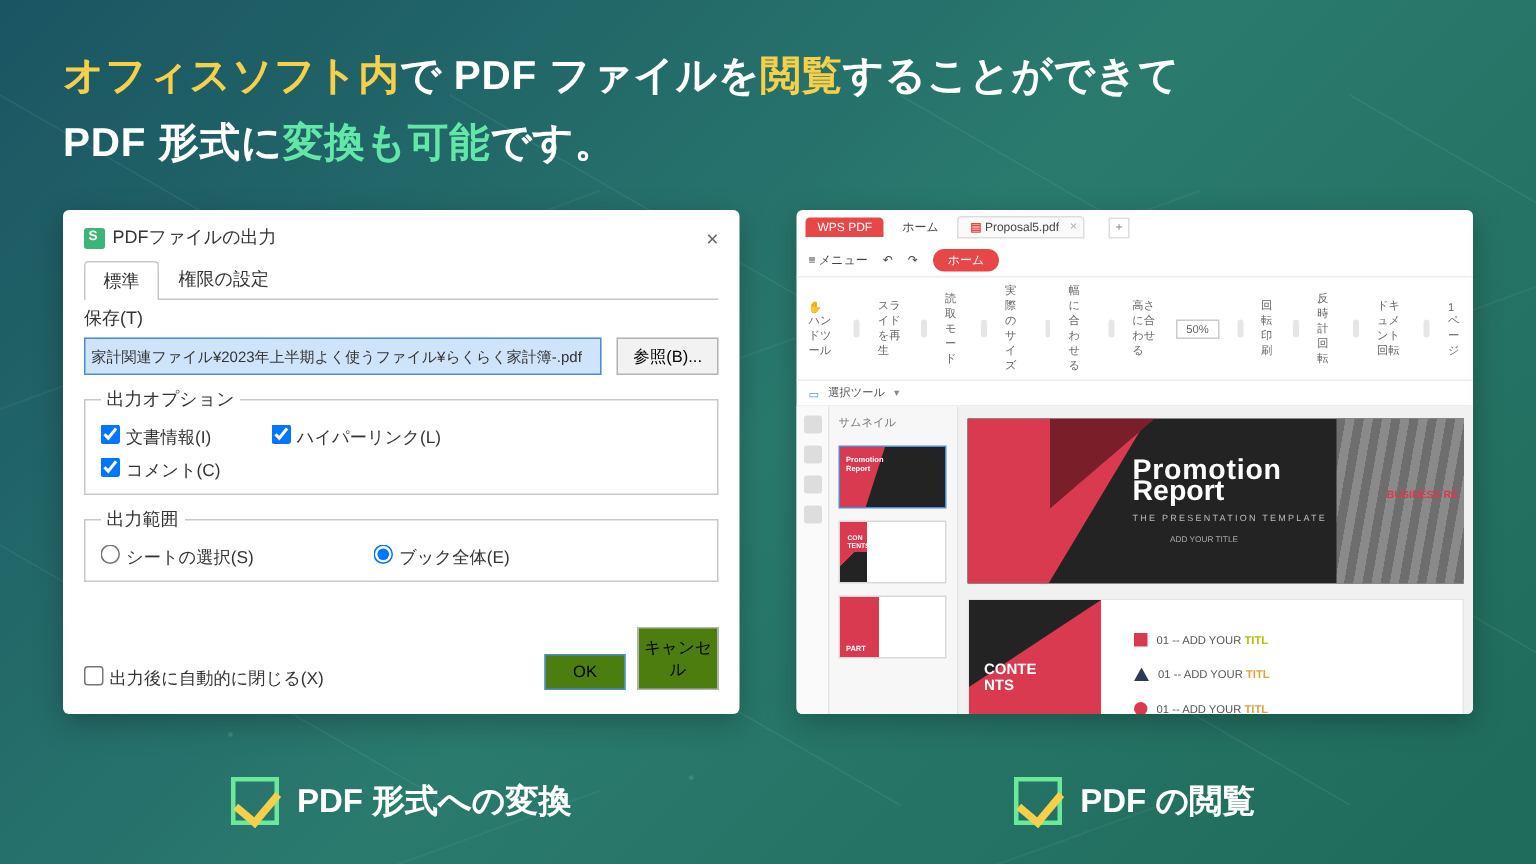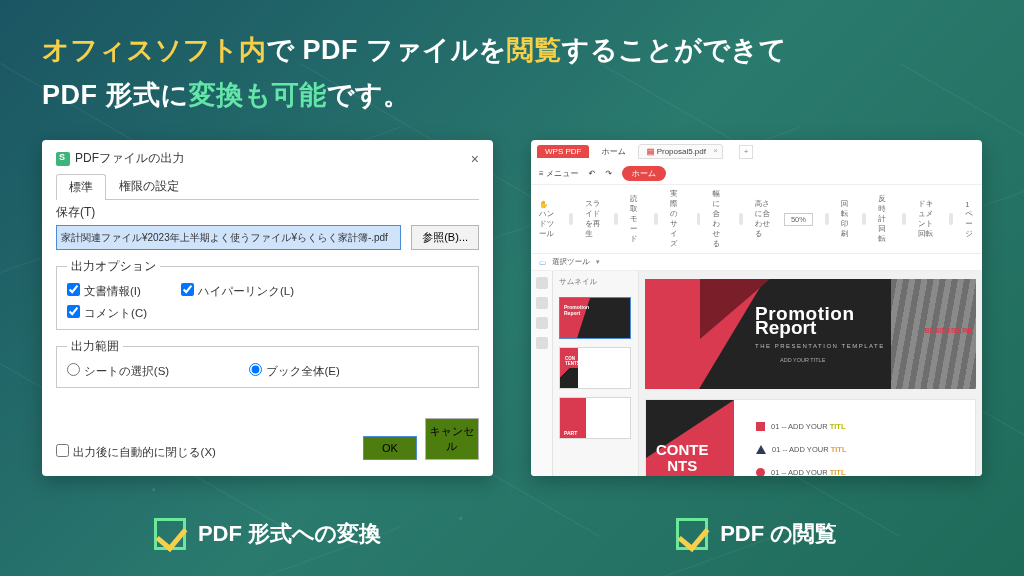--- a/index.html
+++ b/index.html
@@ -131,21 +131,21 @@
   .slide-big .sub { position:absolute; left:110px; top:64px; color:#bbb; font-size:6px; letter-spacing:1.5px;}
   .slide-big .sub2 { position:absolute; left:135px; top:78px; color:#aaa; font-size:5.5px;}
   .slide-big .biz { position:absolute; right:4px; top:48px; color:#da3a4f; font-size:7px; font-weight:700;}
 
   .slide-two {
     width:100%; height:115px; background:#fff; border:1px solid #e6e6e6; position:relative; overflow:hidden;
   }
   .slide-two .leftblock { position:absolute; left:0; top:0; width:88px; height:115px; }
   .slide-two .tri1 { position:absolute; left:0; top:0; width:88px; height:115px; background:#da3a4f; clip-path:polygon(0 0,100% 0,100% 68%,0 100%);}
   .slide-two .tri2 { position:absolute; left:0; top:0; width:88px; height:58px; background:#232324; clip-path:polygon(0 0,100% 0,0 100%);}
-  .slide-two .cbox { position:absolute; left:10px; top:42px; color:#fff; font-size:15px; font-weight:800; line-height:1.05;text-align:center;}
+  .slide-two .cbox { position:absolute; left:10px; top:42px; color:#fff; font-size:10px; font-weight:800; line-height:1.05;}
   .legend-col { position:absolute; left:110px; top:22px; display:flex; flex-direction:column; gap:14px; font-size:7.5px; color:#555;}
   .legend-item { display:flex; align-items:center; gap:6px; }
   .sq { width:9px; height:9px; background:#da3a4f;}
   .tri-shape { width:0; height:0; border-left:5px solid transparent; border-right:5px solid transparent; border-bottom:9px solid #2c3b5a;}
   .cir { width:9px; height:9px; border-radius:50%; background:#da3a4f;}
   .leg-txt .y { color:#b5bd00; font-weight:700; }
   .leg-txt .o { color:#e2a23a; font-weight:700; }
 
   
   .cap-row { position:absolute; bottom:26px; left:42px; right:42px; display:flex; gap:38px; }

